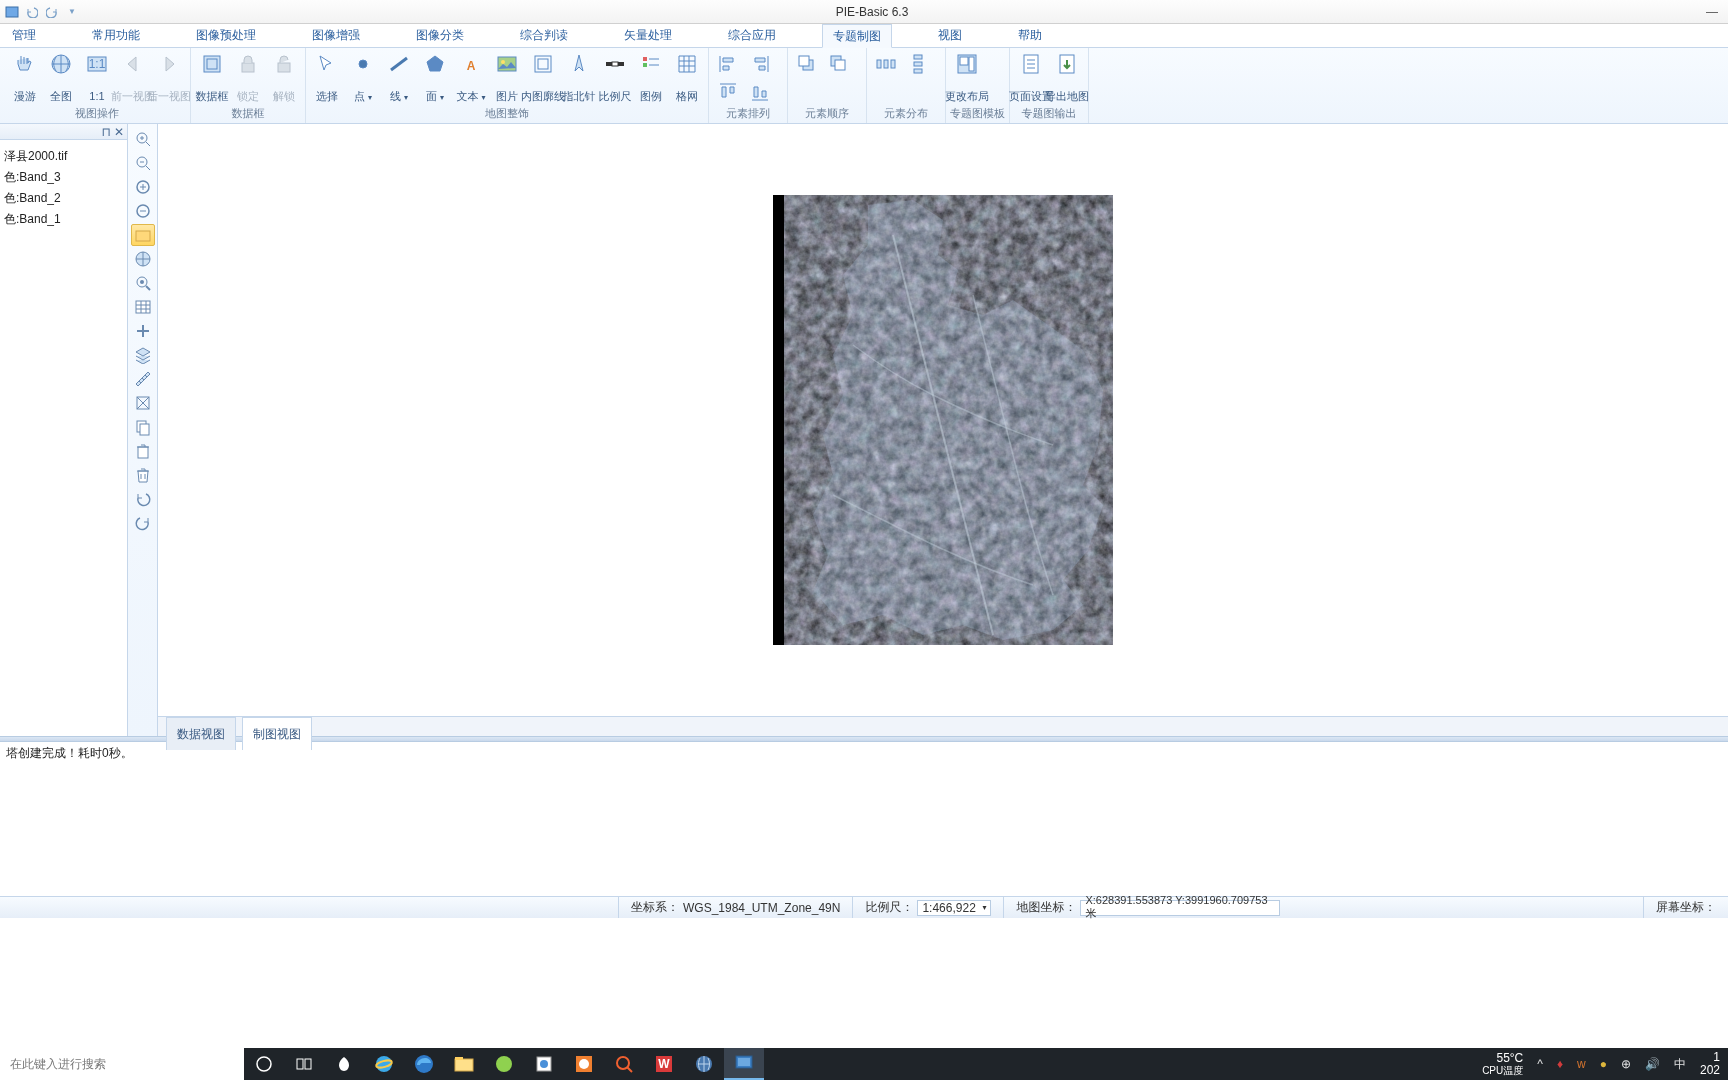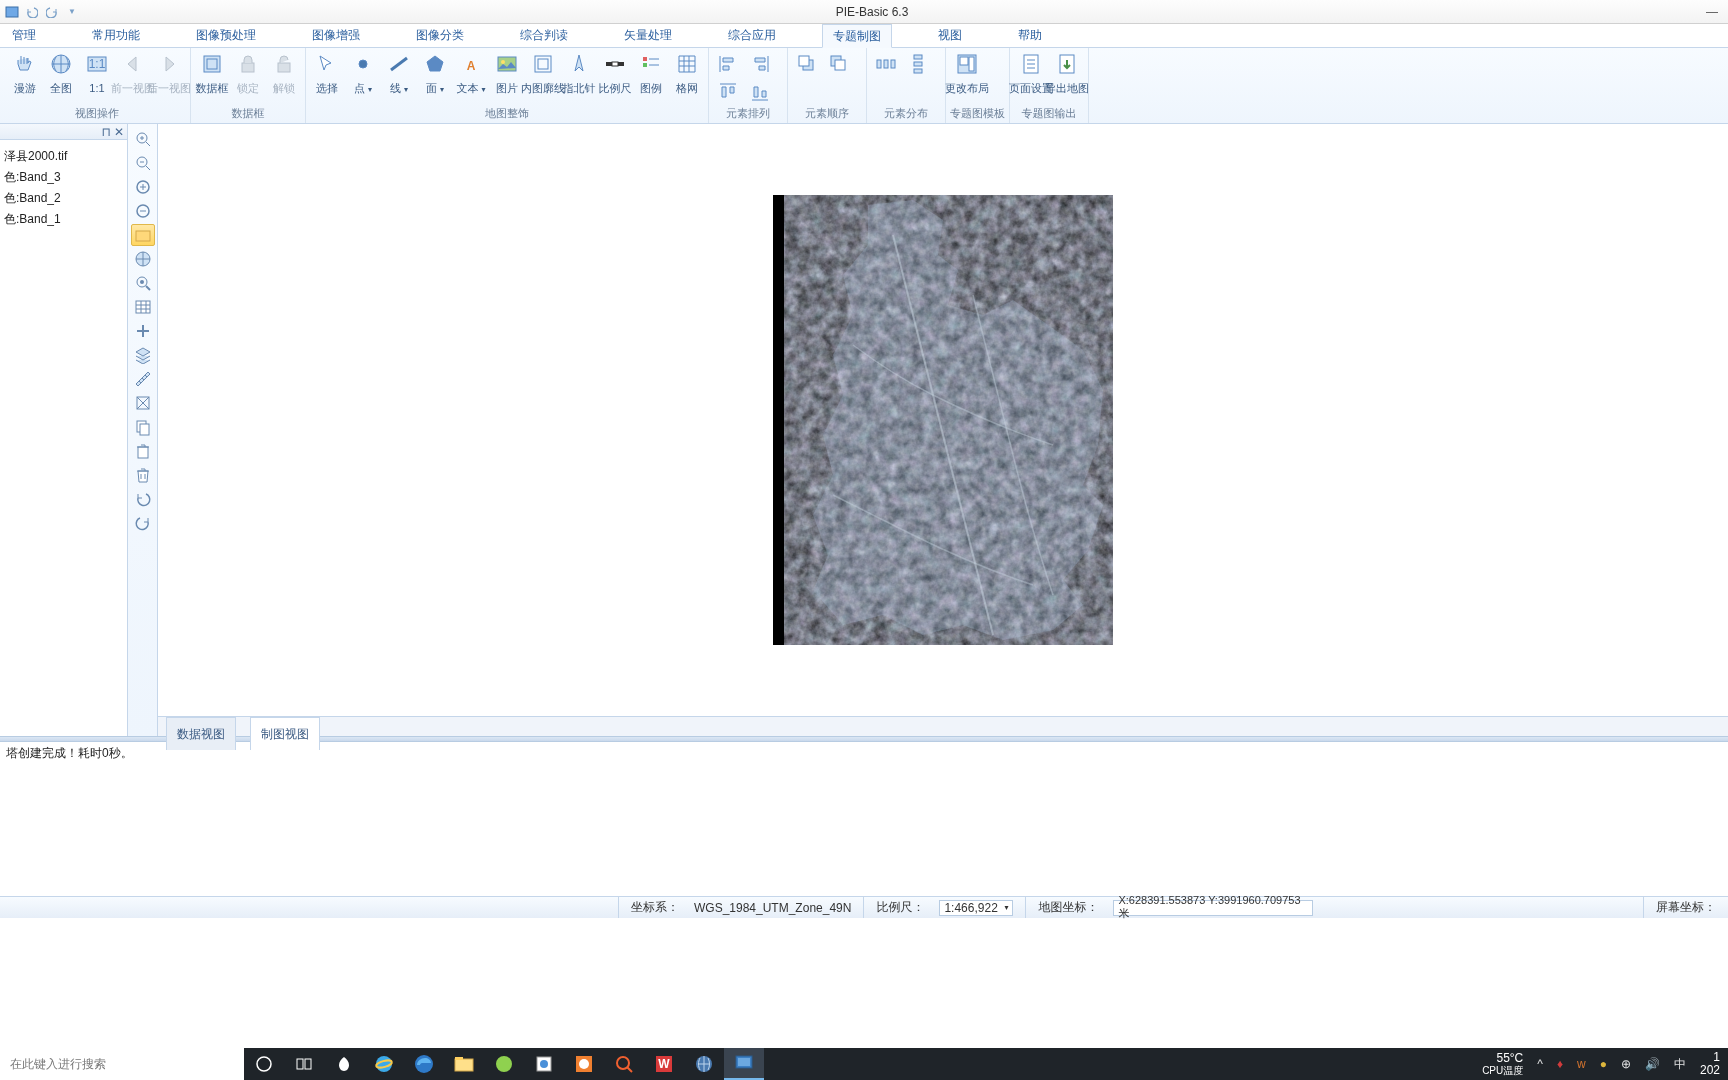--- a/index.html
+++ b/index.html
@@ -12,21 +12,21 @@
 .titlebar .winbtns { margin-left: auto; display: flex; gap: 12px; color: #555; padding-right: 6px; }
 
 .menubar { height: 24px; background: #fff; display: flex; align-items: stretch; padding-left: 2px; border-bottom: 1px solid #c5d6ea; gap: 36px; }
 .menubar .tab { padding: 0 10px; display: flex; align-items: center; color: #2b5f9e; cursor: default; }
 .menubar .tab.active { background: #f5f9fe; border: 1px solid #c5d6ea; border-bottom: 1px solid #f5f9fe; margin-bottom: -1px; }
 
 .ribbon { height: 76px; background: linear-gradient(#f7fbff,#eef5fd); border-bottom: 1px solid #c5d6ea; display: flex; padding: 0 4px; }
 .rgroup { display: flex; flex-direction: column; border-right: 1px solid #d7e3f0; padding: 2px 4px 0 4px; }
 .rgroup .btnrow { flex: 1; display: flex; align-items: flex-start; gap: 2px; }
 .rgroup .glabel { text-align: center; color: #6a7e96; padding: 2px 0; font-size: 11px; }
-.rbtn { display: flex; flex-direction: column; align-items: center; justify-content: flex-start; width: 34px; padding-top: 2px; gap: 6px; }
+.rbtn { display: flex; flex-direction: column; align-items: center; justify-content: flex-start; width: 34px; padding-top: 2px; gap: 14px; }
 .rbtn .ric { width: 24px; height: 24px; display: flex; align-items: center; justify-content: center; }
 .rbtn .rlab { color: #3b5b82; font-size: 11px; text-align: center; line-height: 1.1; white-space: nowrap; }
 .rbtn.disabled .rlab { color: #a6b2c0; }
 .rbtn.disabled .ric svg * { stroke: #b8c2cd !important; fill: #d9e0e7 !important; }
 .rbtn .drop { font-size: 8px; color: #3b5b82; }
 
 .workspace { display: flex; height: 612px; }
 .leftpanel { width: 128px; background: #fff; border-right: 1px solid #c5d6ea; display: flex; flex-direction: column; }
 .leftpanel .phdr { height: 16px; background: linear-gradient(#f4f8fd,#e6eef8); border-bottom: 1px solid #c5d6ea; display: flex; justify-content: flex-end; align-items: center; padding: 0 3px; gap: 3px; color: #4a6b93; font-size: 10px; }
 .leftpanel .layerlist { flex: 1; padding: 6px 4px; }
@@ -35,30 +35,30 @@
 .sidetools { width: 30px; background: linear-gradient(#f7fbff,#eef5fd); border-right: 1px solid #c5d6ea; display: flex; flex-direction: column; align-items: center; padding-top: 4px; gap: 2px; }
 .sidetools .tb { width: 24px; height: 22px; display: flex; align-items: center; justify-content: center; border: 1px solid transparent; border-radius: 2px; }
 .sidetools .tb.sel { background: linear-gradient(#ffe8a6,#ffd662); border: 1px solid #e0b84a; }
 
 .canvasarea { flex: 1; display: flex; flex-direction: column; }
 .canvas { flex: 1; background: #fff; display: flex; align-items: center; justify-content: center; }
 .mapimg { width: 340px; height: 450px; background: #000; position: relative; overflow: hidden; }
 .mapimg svg { width: 100%; height: 100%; }
 
 .viewtabs { height: 20px; background: #f0f4fa; border-top: 1px solid #c5d6ea; display: flex; align-items: stretch; padding-left: 8px; }
-.viewtabs .vt { padding: 16px 10px; display: flex; align-items: center; border: 1px solid #c5d6ea; border-bottom: none; margin-right: 14px; background: #fff; color: #3a5a82; }
+.viewtabs .vt { padding: 16px 10px; display: flex; align-items: center; border: 1px solid #c5d6ea; border-bottom: none; margin-right: 6px; background: #fff; color: #3a5a82; }
 .viewtabs .vt.inact { background: #e8eef6; }
 
 .splitter { height: 6px; background: linear-gradient(#dbe7f4,#c9d9ec); border-top: 1px solid #b8cce2; border-bottom: 1px solid #b8cce2; }
 
 .logpanel { height: 154px; background: #fff; padding: 4px 6px; font-family: SimSun, monospace; font-size: 12px; color: #222; overflow: auto; }
 .logpanel div { line-height: 1.2; }
 
 .statusbar { height: 22px; background: linear-gradient(#f7fbff,#e6eef8); border-top: 1px solid #c5d6ea; display: flex; align-items: center; color: #333; font-size: 12px; }
-.statusbar .seg { padding: 0 12px; border-left: 1px solid #c5d6ea; height: 100%; display: flex; align-items: center; gap: 15px; }
+.statusbar .seg { padding: 0 12px; border-left: 1px solid #c5d6ea; height: 100%; display: flex; align-items: center; gap: 4px; }
 .statusbar .seg:first-child { border-left: none; }
 .statusbar .scaleinput { width: 74px; height: 16px; border: 1px solid #b8cce2; background: #fff; padding: 0 4px; display: flex; align-items: center; justify-content: space-between; }
 .statusbar .coordbox { width: 200px; height: 16px; border: 1px solid #b8cce2; background: #fff; padding: 0 4px; display: flex; align-items: center; font-size: 11px; }
 
 .taskbar { position: absolute; bottom: 0; left: 0; right: 0; height: 32px; background: #1f2429; display: flex; align-items: center; }
 .taskbar .search { flex: 0 0 244px; height: 100%; background: #fff; display: flex; align-items: center; padding: 0 10px; color: #777; }
 .taskbar .tl { width: 40px; height: 100%; display: flex; align-items: center; justify-content: center; }
 .taskbar .tl.active { background: #3a4450; border-bottom: 2px solid #76b9ed; }
 .taskbar .tray { margin-left: auto; display: flex; align-items: center; height: 100%; padding: 0 8px; gap: 14px; color: #fff; font-size: 11px; }
 .taskbar .tray .trayic { opacity: .85; }

